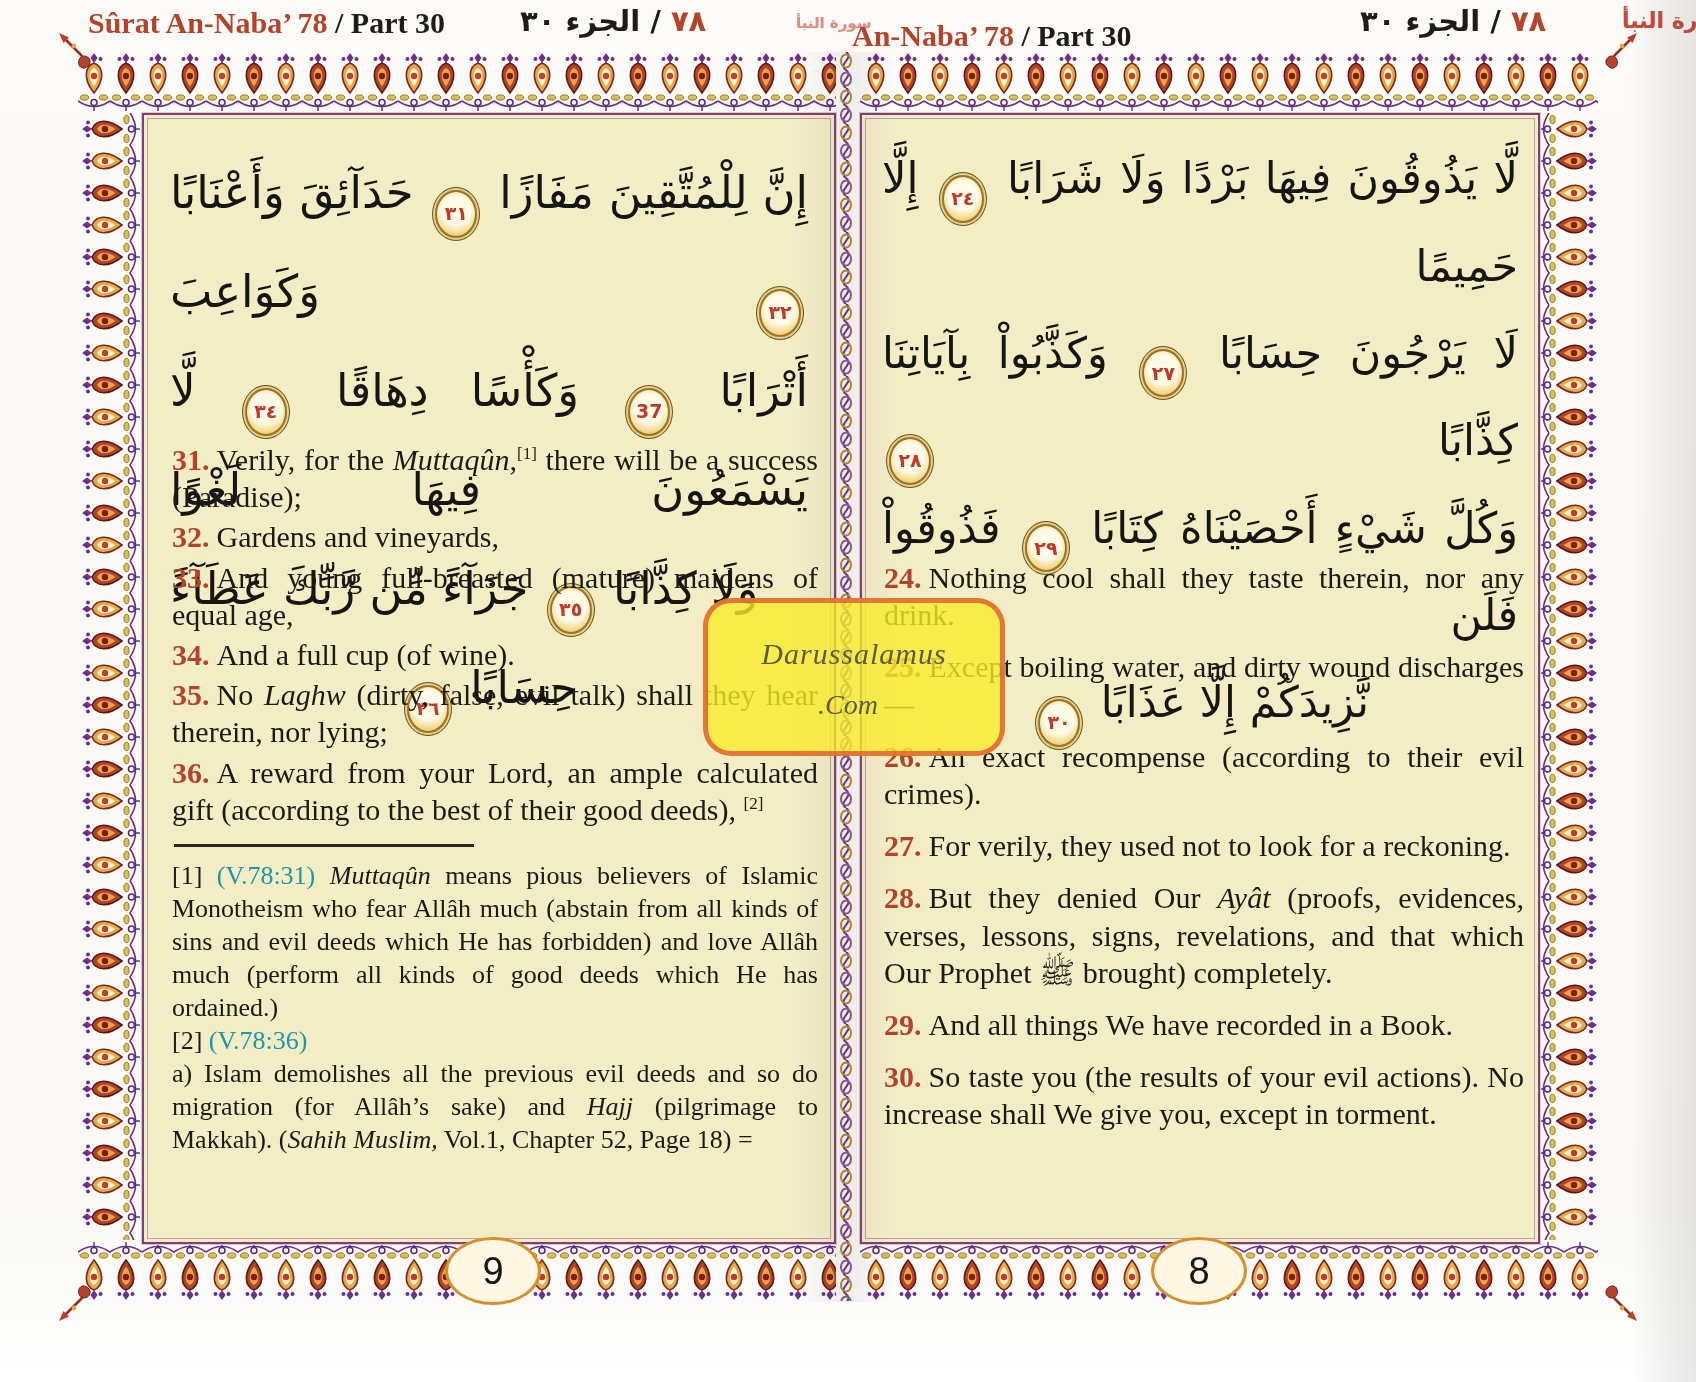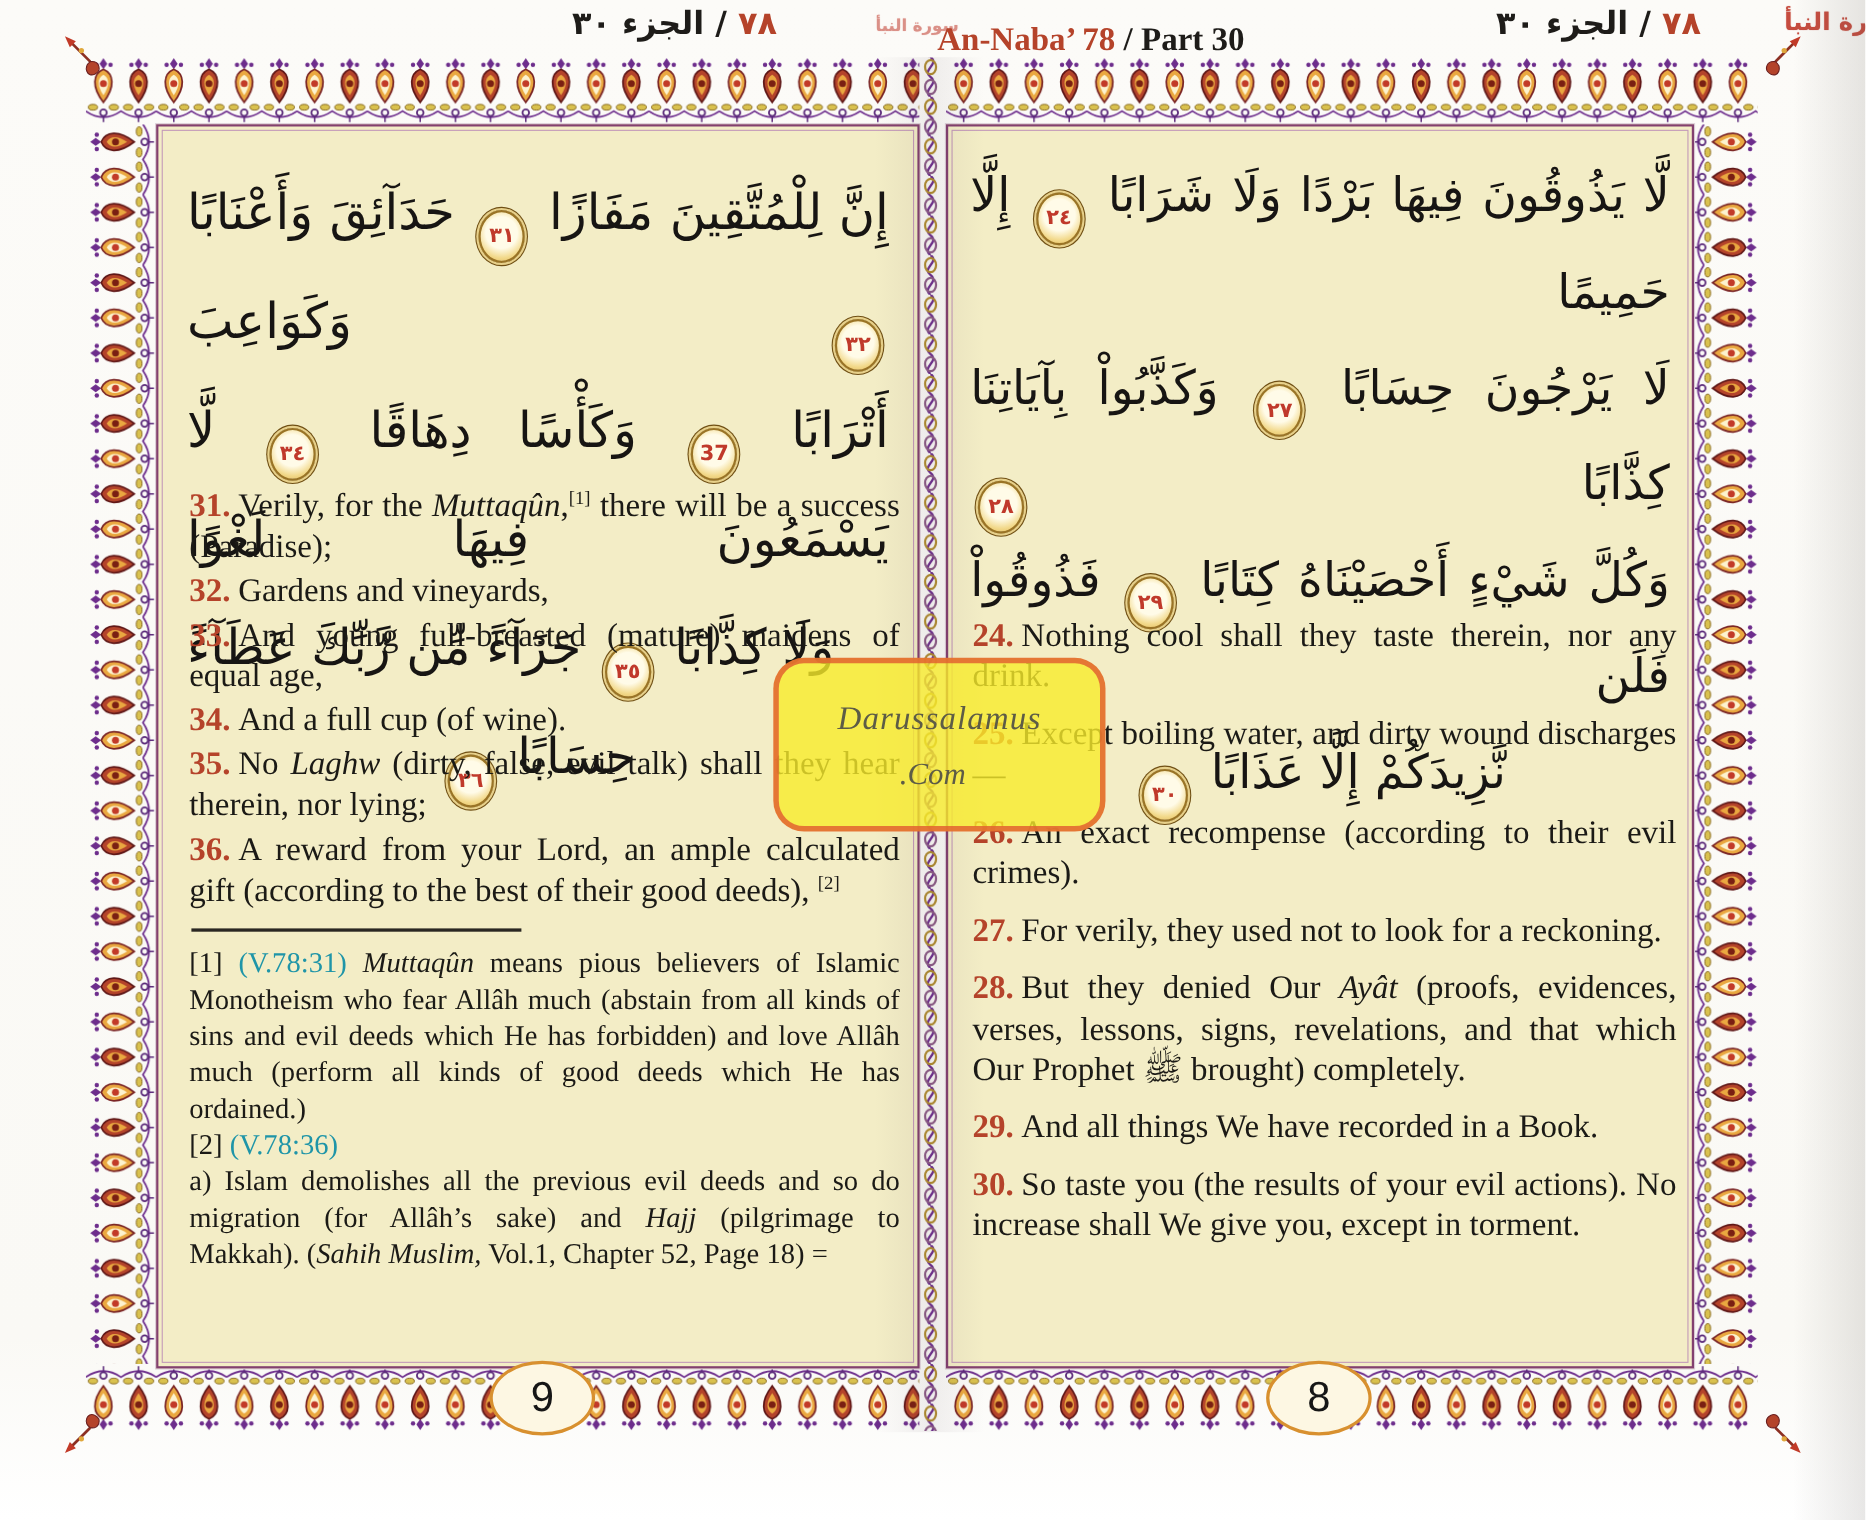--- a/index.html
+++ b/index.html
@@ -125,20 +125,23 @@
       </pattern>
       <g id="cornerOrn">
         <line x1="6" y1="6" x2="26" y2="26" stroke="#8c2f22" stroke-width="2.5"></line>
         <path d="M26 26 C34.5 25 37 34 30 37.5 C23 40.5 19.5 31 26 26 Z" fill="#b4432a" stroke="#6b1f1f"></path>
         <path d="M3 3 L13 7.5 L7.5 13 Z" fill="#c23a28"></path>
         <circle cx="18" cy="16" r="2.4" fill="#e0a83c"></circle>
       </g>
     </defs>
   </svg>
 
+  <div class="hdr" style="left:88px;">
+    <span class="accent">Sûrat An-Naba’ 78</span><span> / Part 30</span>
+  </div>
   <div class="hdr-ar" style="left:520px;width:268px;text-align:left;" dir="rtl">
     <span class="accent">٧٨</span><span> / الجزء ٣٠</span>
   </div>
   <div class="stamp" style="left:796px;top:14px;font-size:15px;opacity:.55;">سورة النبأ</div>
 
   <div class="hdr" style="left:852px;margin-top:13px;">
     <span class="accent">An-Naba’ 78</span><span> / Part 30</span>
   </div>
   <div class="hdr-ar" style="left:1360px;width:258px;text-align:left;" dir="rtl">
     <span class="accent">٧٨</span><span> / الجزء ٣٠</span>

